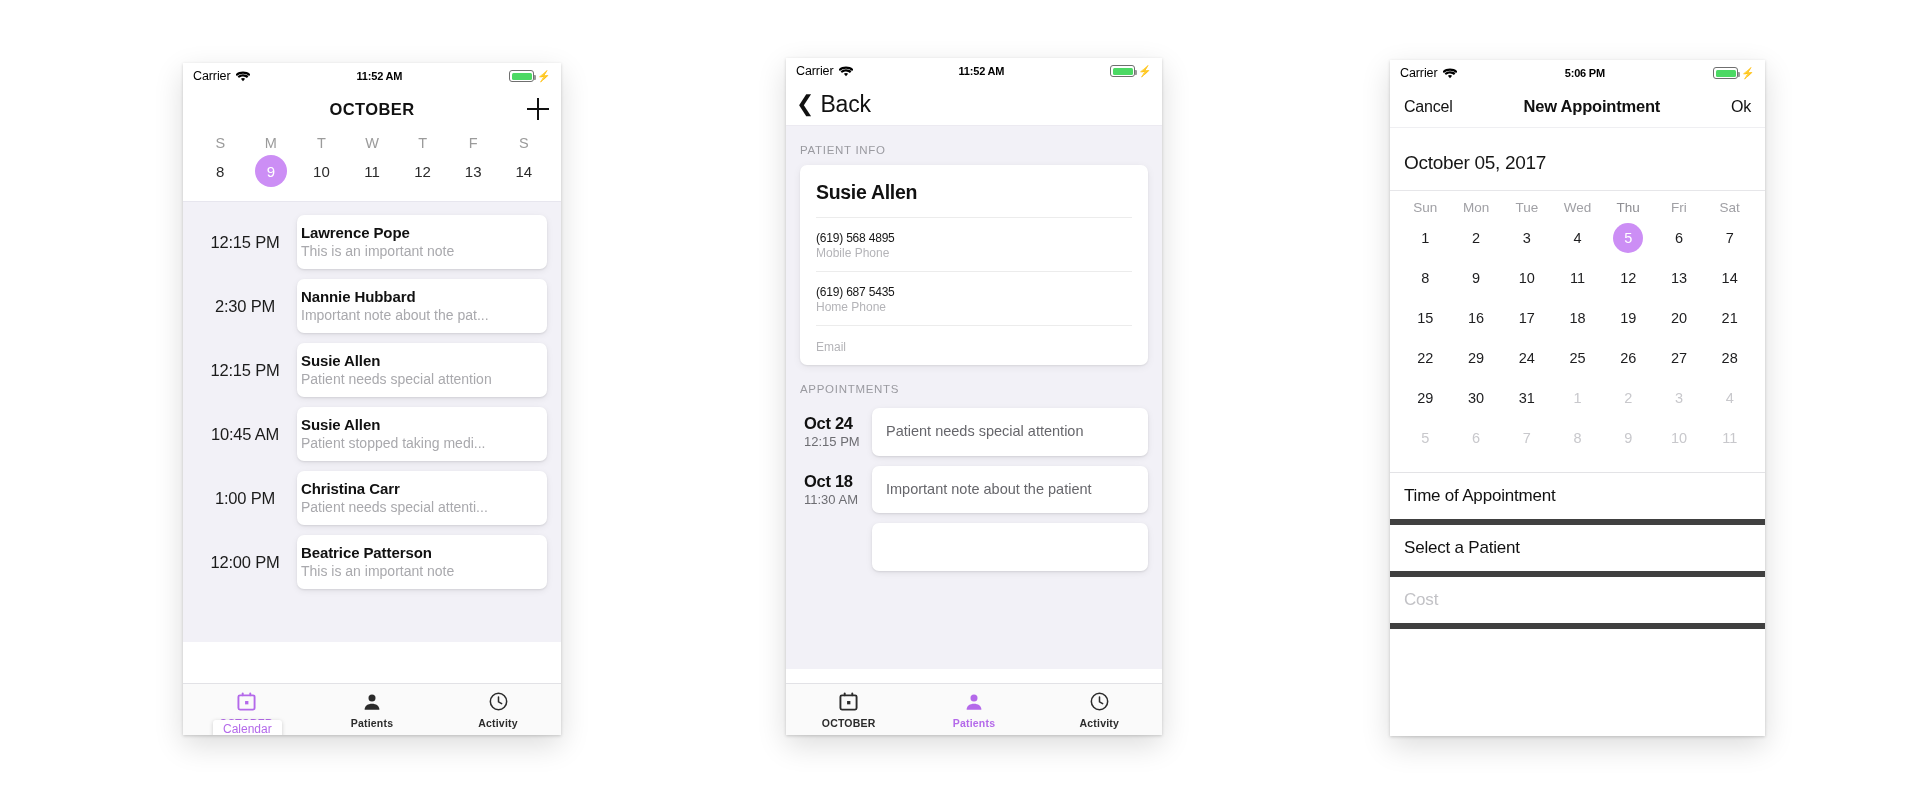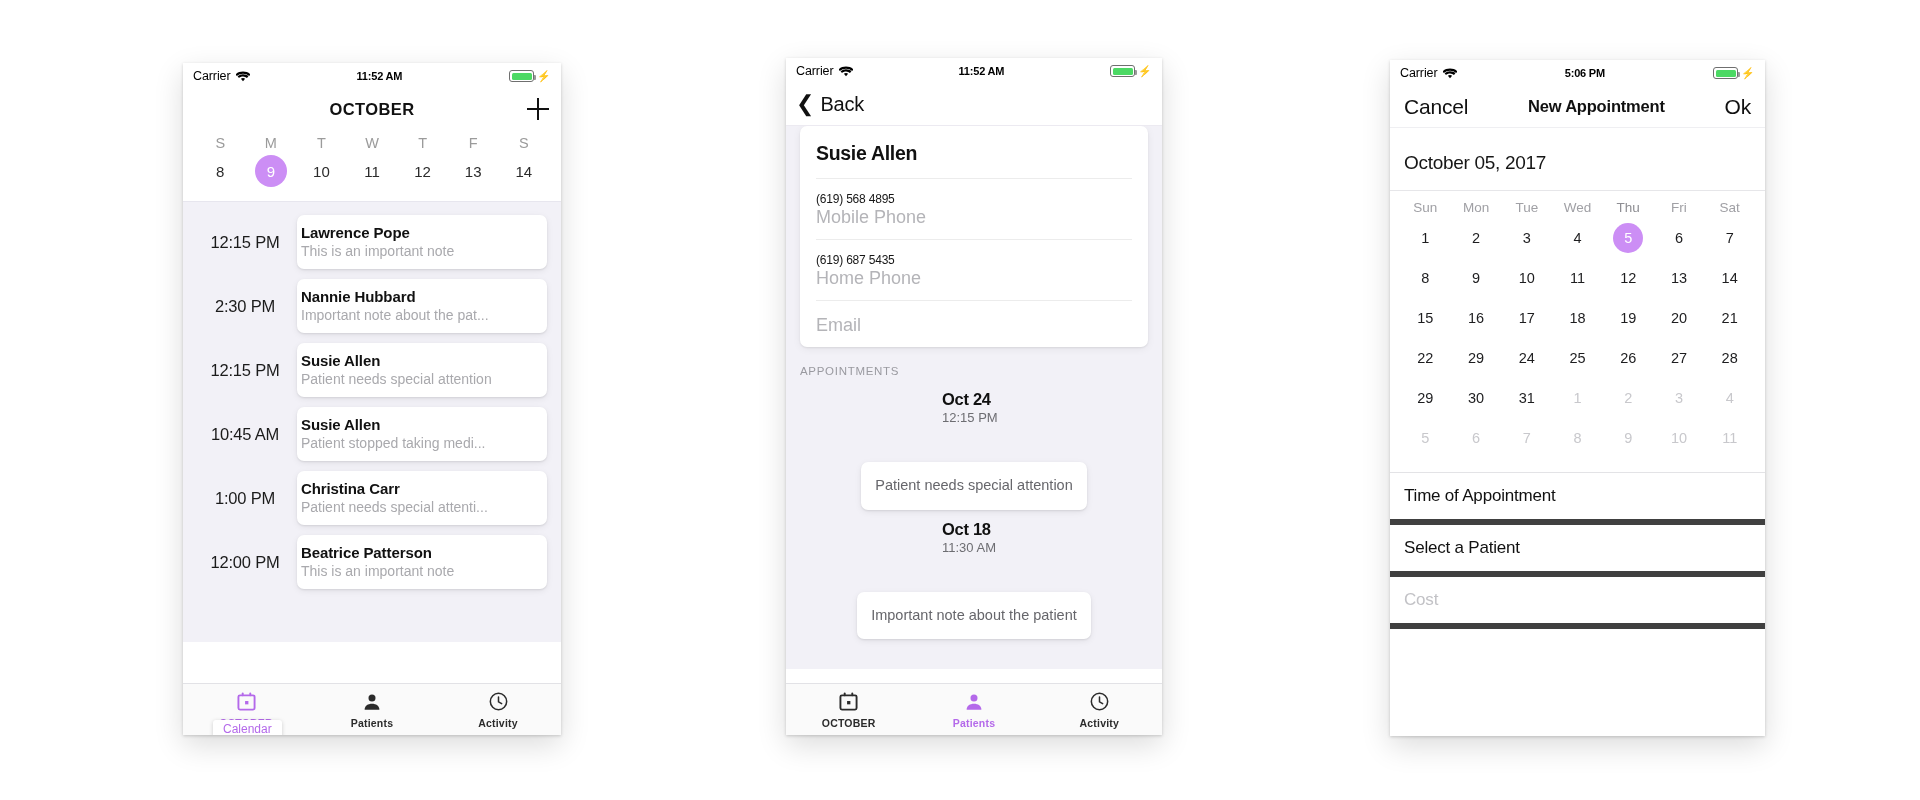--- a/index.html
+++ b/index.html
@@ -108,53 +108,53 @@
     white-space:nowrap;
   }
 
   
   .p2-navbar {
     height:42px; background:#fff; display:flex; align-items:center;
     padding-left:10px; border-bottom:1px solid #eceaf1;
   }
   .p2-back { display:flex; align-items:center; gap:6px; color:#111; }
   .p2-chev { font-size:22px; line-height:1; font-weight:400; margin-top:-2px;}
-  .p2-backtxt { font-size:20px; letter-spacing:-.2px; }
+  .p2-backtxt { font-size:23px; letter-spacing:-.2px; }
   .p2-body { background:#f2f1f7; height: 543px; overflow:hidden; }
   .sec-hdr {
     font-size:11.5px; color:#9a9aa0; letter-spacing:.7px;
     padding: 18px 14px 9px;
   }
   .info-card {
     margin: 0 14px; background:#fff; border-radius:7px; padding: 0 16px;
     box-shadow: 0 1px 2px rgba(0,0,0,.08), 0 2px 8px rgba(0,0,0,.06);
   }
   .info-row { padding: 13px 0 11px; border-top:1px solid #ececec; }
   .info-row:first-child { border-top:none; padding-top:16px; padding-bottom:13px; }
   .info-title { font-size:19.5px; font-weight:bold; color:#111; letter-spacing:-.3px;}
   .info-val { font-size:12px; color:#161616; letter-spacing:-.2px; }
-  .info-sub { font-size:18px; color:#b4b4b8; margin-top:1px; }
-
-  .p2-appt { display:flex; align-items:center; padding: 4px 14px 6px; flex-direction: column; }
+  .info-sub { font-size:12px; color:#b4b4b8; margin-top:1px; }
+
+  .p2-appt { display:flex; align-items:center; padding: 4px 14px 6px; }
   .p2-appt-date { width:72px; flex:0 0 72px; padding-left:4px; }
   .p2-date-d { font-size:16.5px; font-weight:bold; color:#111; letter-spacing:-.3px; }
   .p2-date-t { font-size:13px; color:#6d6d72; margin-top:1px; }
   .p2-appt-card {
     flex:1; background:#fff; border-radius:7px; padding: 14px 14px;
     box-shadow: 0 1px 2px rgba(0,0,0,.09), 0 2px 7px rgba(0,0,0,.07);
     font-size:14.5px; color:#66666b; line-height:1.35;
   }
 
   
   .p3-navbar {
     height:42px; background:#fff; display:flex; align-items:center;
     padding: 0 14px; justify-content:space-between;
     border-bottom:1px solid #efeff2;
   }
-  .p3-nav-side { font-size:21px; color:#111; letter-spacing:-.2px; }
+  .p3-nav-side { font-size:16px; color:#111; letter-spacing:-.2px; }
   .p3-nav-title { font-size:16.5px; font-weight:bold; color:#111; letter-spacing:-.2px; }
   .p3-datetitle {
     font-size:19px; color:#161616; padding: 24px 14px 16px;
     letter-spacing:-.3px; border-bottom:1px solid #e6e6e9;
   }
   .cal-head { display:flex; padding: 9px 10px 3px; }
   .cal-head > div {
     flex:1; text-align:center; font-size:13.5px; color:#a0a0a5;
   }
   .cal-head > div.hl { color:#8e8e93; }
@@ -347,20 +347,21 @@
     </div>
 
     <div class="p2-navbar">
       <div class="p2-back">
         <span class="p2-chev">❮</span>
         <span class="p2-backtxt">Back</span>
       </div>
     </div>
 
     <div class="p2-body">
+      <div class="sec-hdr">PATIENT INFO</div>
       <div class="info-card">
         <div class="info-row">
           <div class="info-title">Susie Allen</div>
         </div>
         <div class="info-row">
           <div class="info-val">(619) 568 4895</div>
           <div class="info-sub">Mobile Phone</div>
         </div>
         <div class="info-row">
           <div class="info-val">(619) 687 5435</div>

